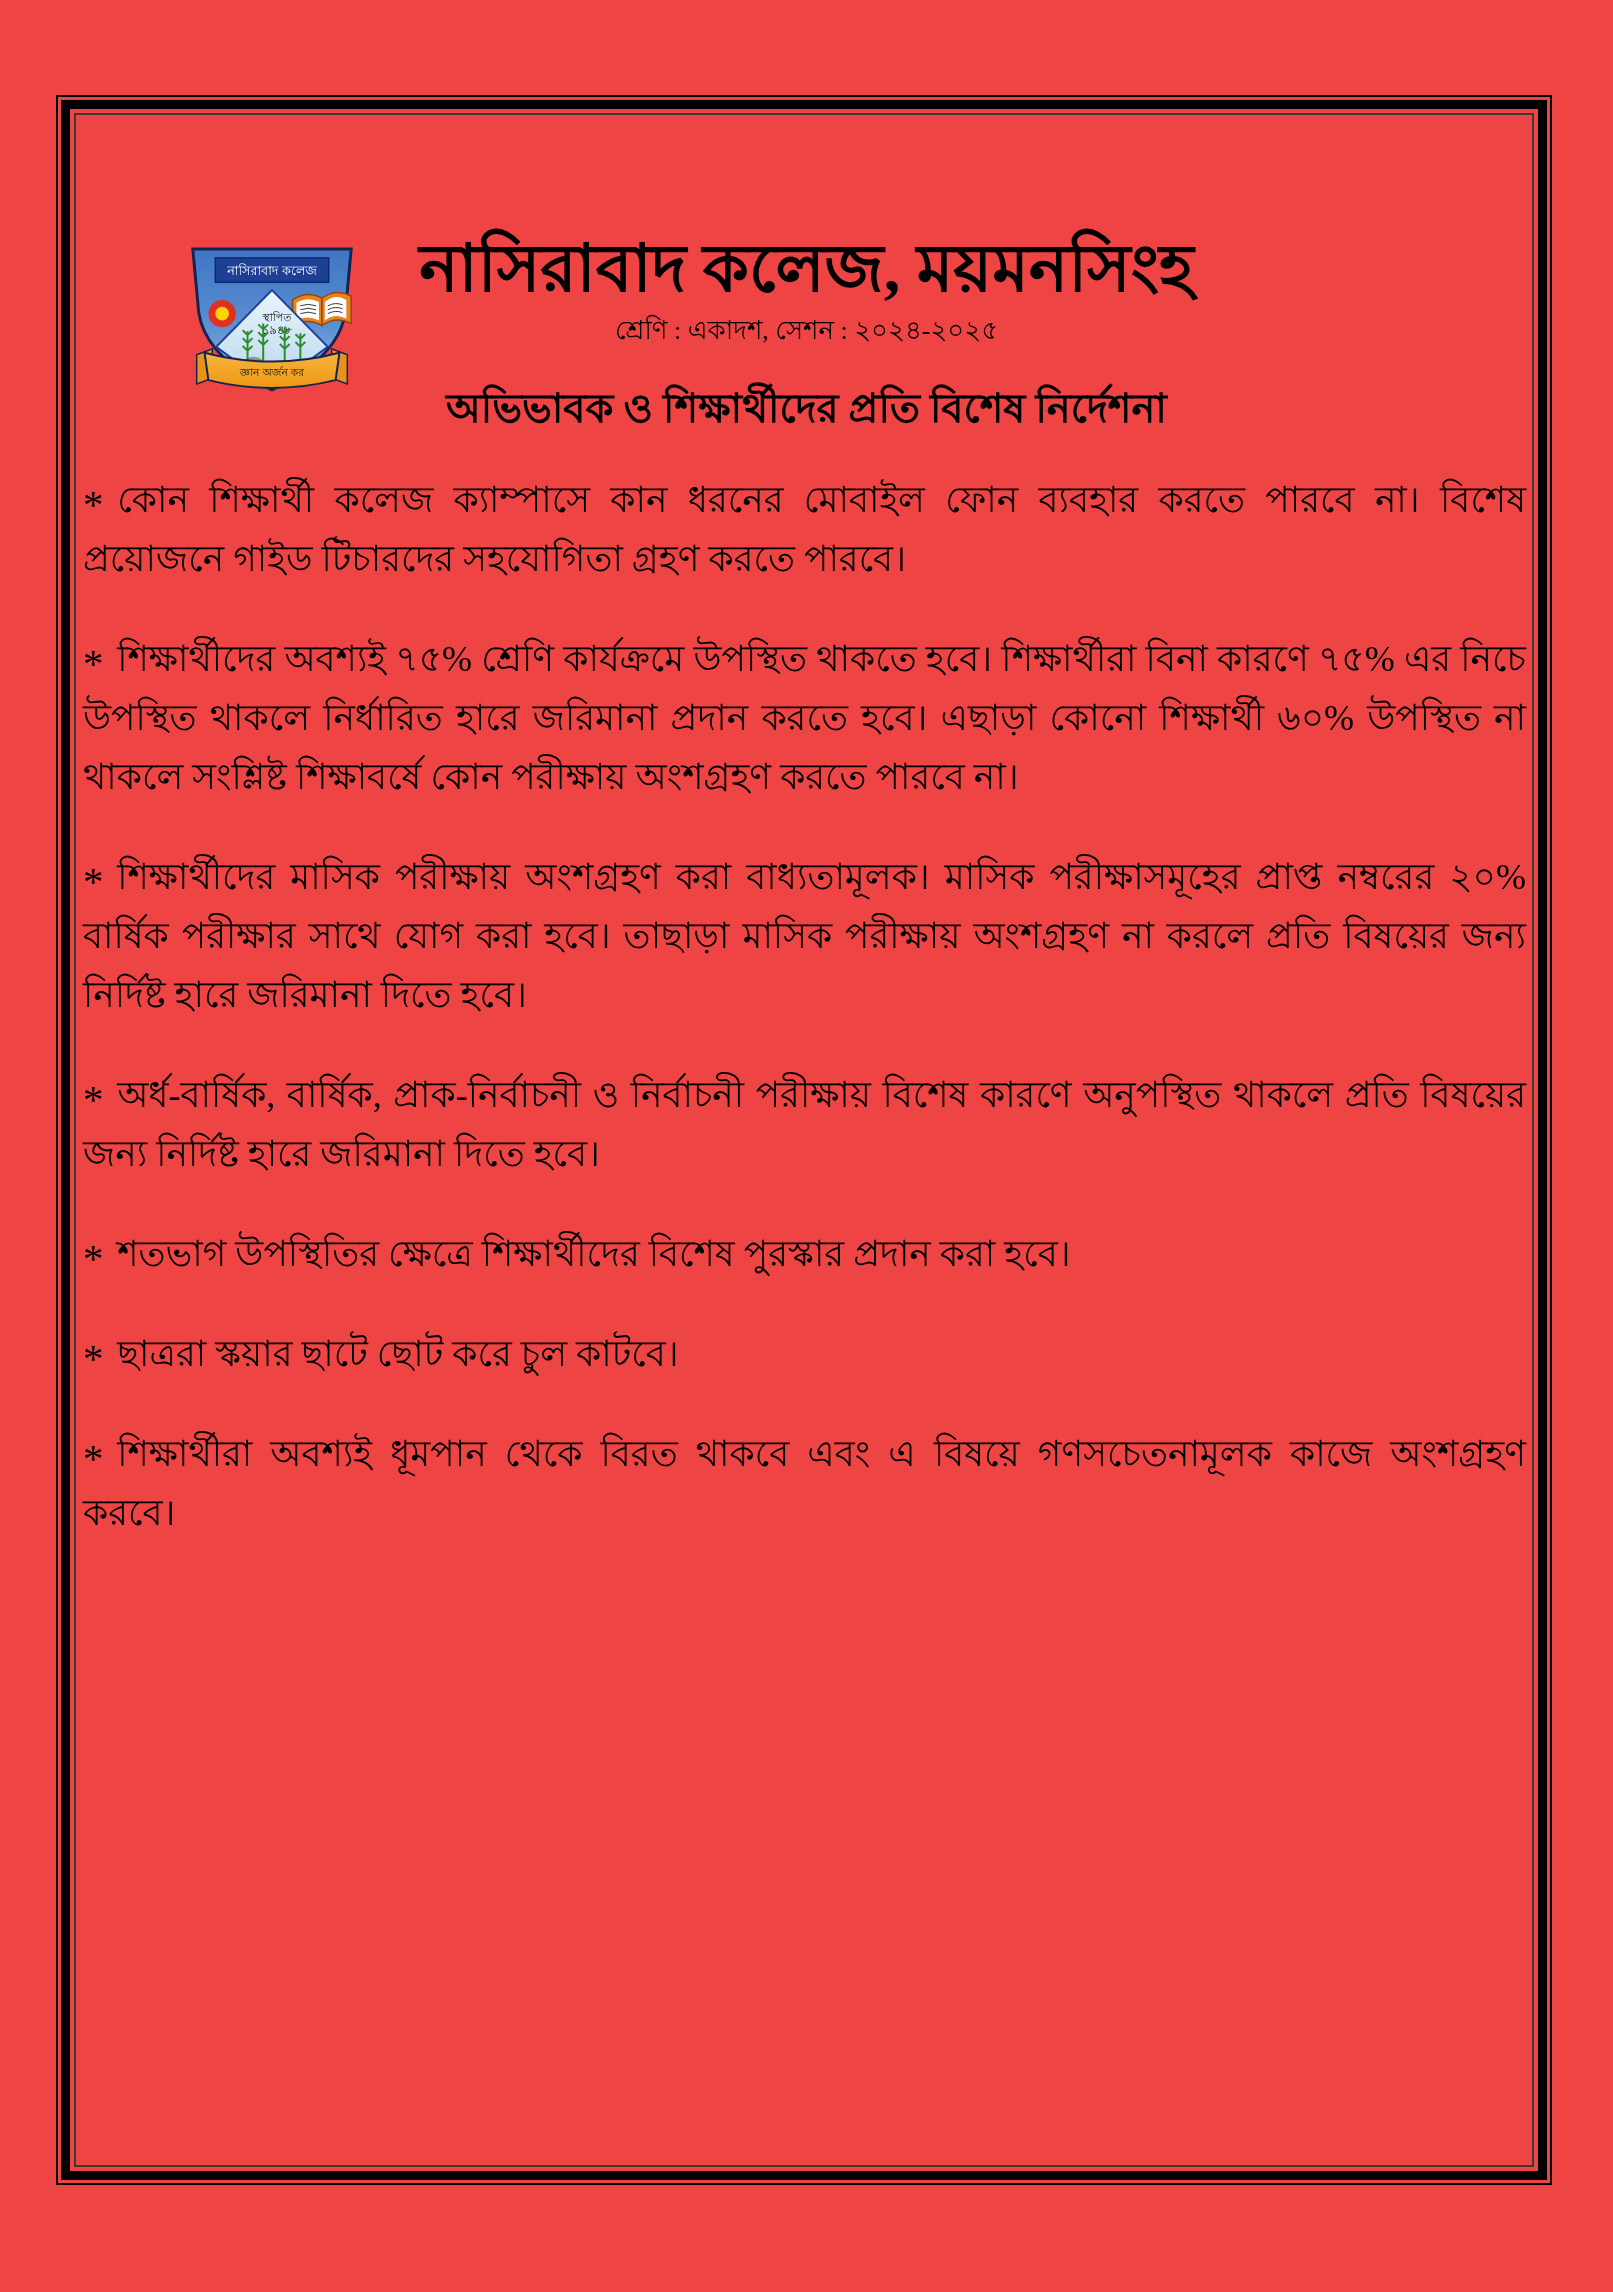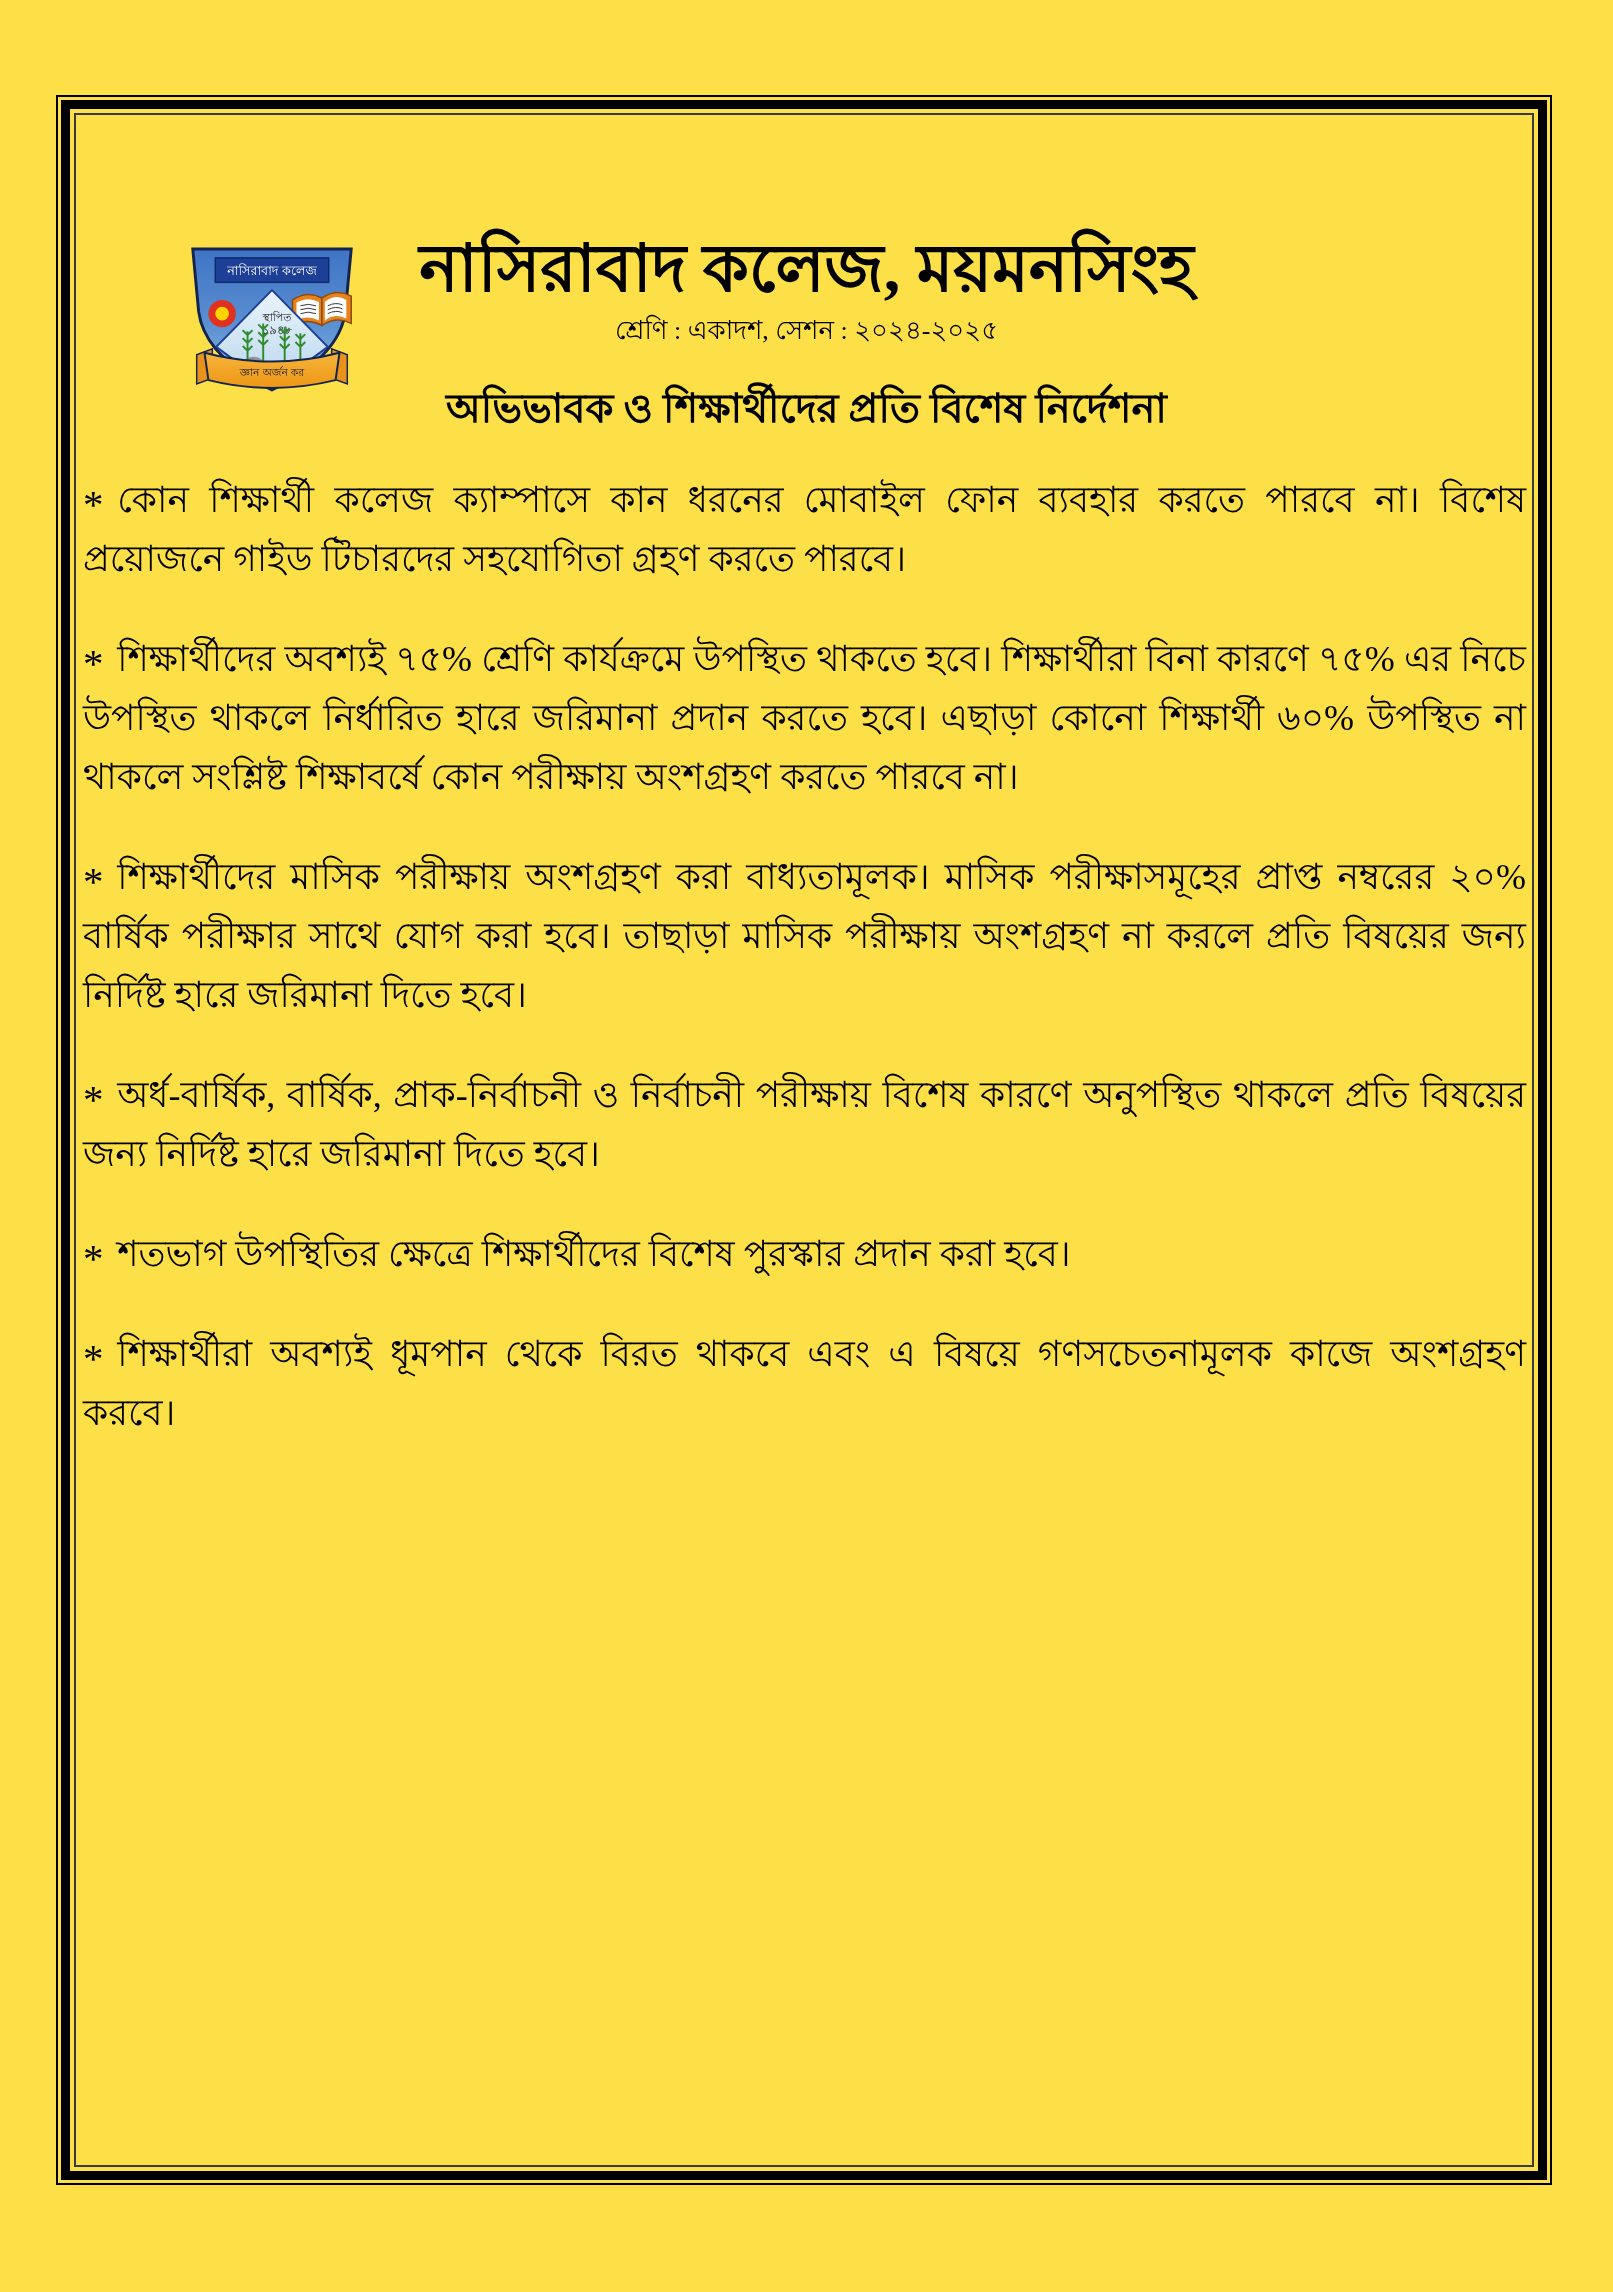--- a/index.html
+++ b/index.html
@@ -7,21 +7,21 @@
   body {
     width: 1613px; height: 2293px;
     font-family: "Liberation Serif", "DejaVu Serif", serif;
     color: #000;
     position: relative;
     overflow: hidden;
   }
   .page {
     position: absolute; left: 0; top: 0;
     width: 1613px; height: 2293px;
-    background: #fde047;
+    background: #ef4444;
   }
   
   .frame-outer {
     position: absolute; left: 56px; top: 95px;
     width: 1496px; height: 2090px;
     border: 2.9px solid #000;
     padding: 2.9px;
   }
   .frame-mid {
     width: 100%; height: 100%;
@@ -134,17 +134,18 @@
   <div class="college-name center">নাসিরাবাদ কলেজ, ময়মনসিংহ</div>
   <div class="class-session center">শ্রেণি : একাদশ, সেশন : ২০২৪-২০২৫</div>
   <div class="notice-title center">অভিভাবক ও শিক্ষার্থীদের প্রতি বিশেষ নির্দেশনা</div>
 
   <div class="instructions">
     <div class="item"><span class="marker">*</span><span>কোন শিক্ষার্থী কলেজ ক্যাম্পাসে কান ধরনের মোবাইল ফোন ব্যবহার করতে পারবে না। বিশেষ প্রয়োজনে গাইড টিচারদের সহযোগিতা গ্রহণ করতে পারবে।</span></div>
     <div class="item"><span class="marker">*</span><span>শিক্ষার্থীদের অবশ্যই ৭৫% শ্রেণি কার্যক্রমে উপস্থিত থাকতে হবে। শিক্ষার্থীরা বিনা কারণে ৭৫% এর নিচে উপস্থিত থাকলে নির্ধারিত হারে জরিমানা প্রদান করতে হবে। এছাড়া কোনো শিক্ষার্থী ৬০% উপস্থিত না থাকলে সংশ্লিষ্ট শিক্ষাবর্ষে কোন পরীক্ষায় অংশগ্রহণ করতে পারবে না।</span></div>
     <div class="item"><span class="marker">*</span><span>শিক্ষার্থীদের মাসিক পরীক্ষায় অংশগ্রহণ করা বাধ্যতামূলক। মাসিক পরীক্ষাসমূহের প্রাপ্ত নম্বরের ২০% বার্ষিক পরীক্ষার সাথে যোগ করা হবে। তাছাড়া মাসিক পরীক্ষায় অংশগ্রহণ না করলে প্রতি বিষয়ের জন্য নির্দিষ্ট হারে জরিমানা দিতে হবে।</span></div>
     <div class="item"><span class="marker">*</span><span>অর্ধ-বার্ষিক, বার্ষিক, প্রাক-নির্বাচনী ও নির্বাচনী পরীক্ষায় বিশেষ কারণে অনুপস্থিত থাকলে প্রতি বিষয়ের জন্য নির্দিষ্ট হারে জরিমানা দিতে হবে।</span></div>
     <div class="item"><span class="marker">*</span><span>শতভাগ উপস্থিতির ক্ষেত্রে শিক্ষার্থীদের বিশেষ পুরস্কার প্রদান করা হবে।</span></div>
+    <div class="item"><span class="marker">*</span><span>ছাত্ররা স্কয়ার ছাটে ছোট করে চুল কাটবে।</span></div>
     <div class="item"><span class="marker">*</span><span>শিক্ষার্থীরা অবশ্যই ধূমপান থেকে বিরত থাকবে এবং এ বিষয়ে গণসচেতনামূলক কাজে অংশগ্রহণ করবে।</span></div>
   </div>
 
 </div>
 
 
 </body></html>

